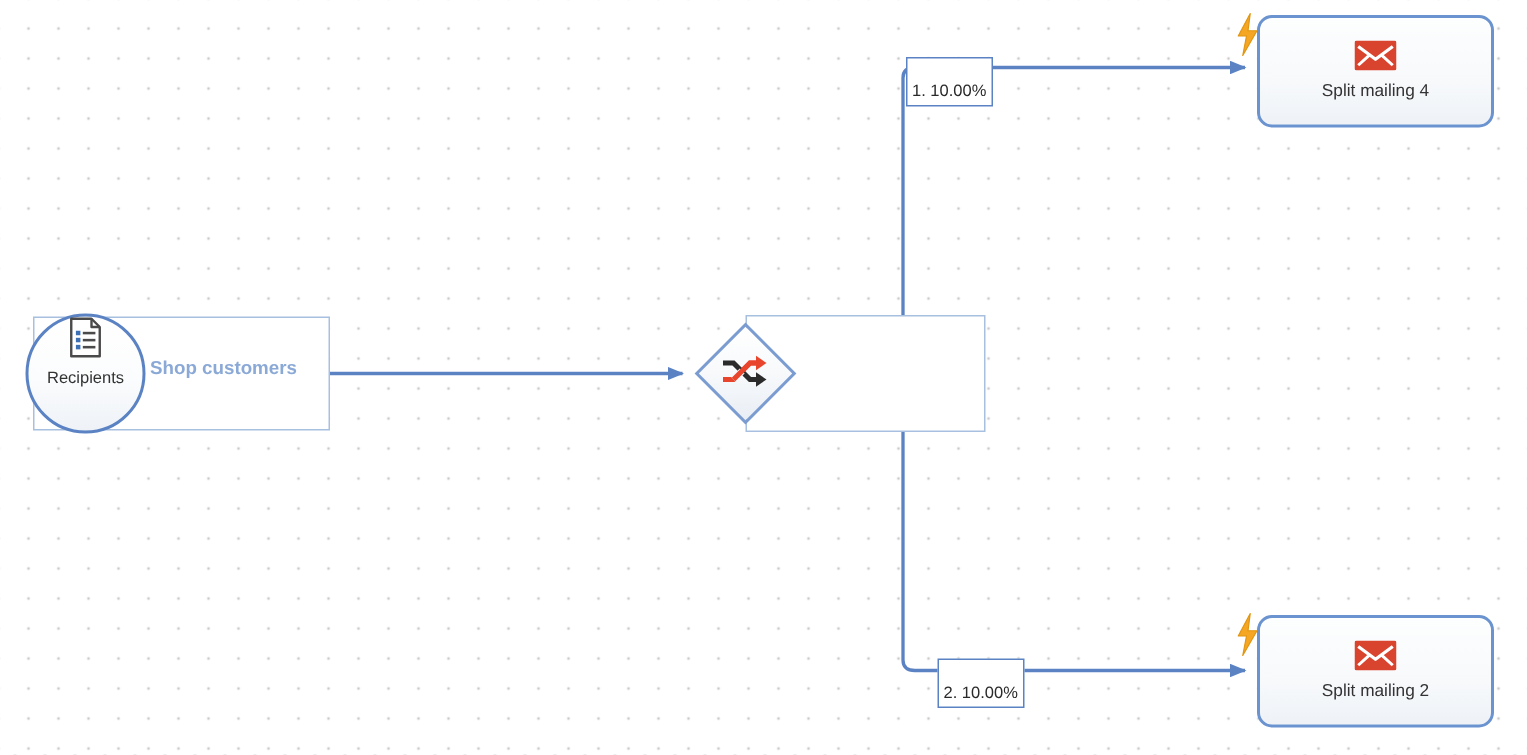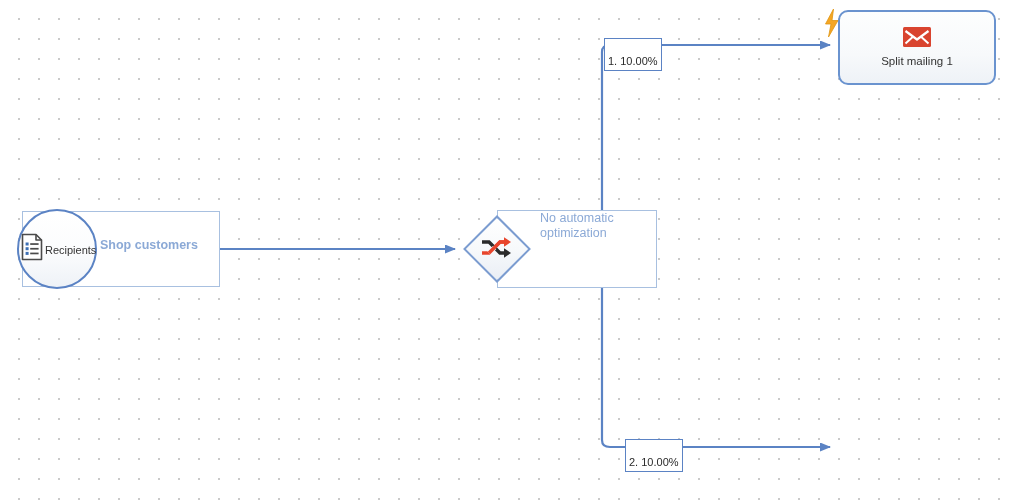--- a/index.html
+++ b/index.html
@@ -78,21 +78,21 @@
     position: absolute;
     left: 17px;
     top: 209px;
     width: 80px;
     height: 80px;
     border-radius: 50%;
     box-sizing: border-box;
     border: 2px solid #5b83c4;
     background: linear-gradient(to bottom, #ffffff 0%, #fbfcfd 55%, #eef2f7 100%);
     display: flex;
-    flex-direction: row;
+    flex-direction: column;
     align-items: center;
     justify-content: flex-start;
   }
   #recipients-node .node-label { margin-top: 2px; font-size: 11px; }
 
   
   #split-node {
     position: absolute;
     left: 464px;
     top: 216px;
@@ -229,21 +229,20 @@
         <rect x="11.2" y="10.2" width="8.4" height="1.7" fill="#4a4a4a"></rect>
         <rect x="11.2" y="14.9" width="8.4" height="1.7" fill="#4a4a4a"></rect>
         <rect x="11.2" y="19.6" width="8.4" height="1.7" fill="#4a4a4a"></rect>
       </svg>
     </span>
     <span class="node-label">Recipients</span>
   </div>
 
   <div id="split-activity"></div>
 
-  <div id="split-activity-title" class="activity-title">No automatic optimization</div>
 
   <div id="split-node">
     <div id="split-diamond"></div>
     <span id="split-icon">
       <svg width="33" height="30" viewBox="0 0 33 30">
 
         <path d="M2,19 L9,19 L20,8 L25.5,8" fill="none" stroke="#e8452c" stroke-width="3.4" stroke-linecap="butt"></path>
         <path d="M24,3.2 L31,8 L24,12.8 Z" fill="#e8452c"></path>
 
         <path d="M2,8 L9,8 L20,19 L25.5,19" fill="none" stroke="#2b2b2b" stroke-width="3.4" stroke-linecap="butt"></path>
@@ -265,17 +264,32 @@
         <path d="M11.5,1 L3.5,16 L9,16 L6.5,29 L16,12.5 L10,12.5 Z" fill="#f5a623" stroke="#e09612" stroke-width="0.8" stroke-linejoin="round"></path>
       </svg>
     </span>
     <span class="envelope-icon">
       <svg width="28" height="20" viewBox="0 0 28 20">
         <rect x="0" y="0" width="28" height="20" rx="1.5" fill="#d9442f"></rect>
         <path d="M2.5,4 L14,12.5 L25.5,4" fill="none" stroke="#ffffff" stroke-width="2.2" stroke-linejoin="round"></path>
         <path d="M2.5,16.5 L10.5,9.2 M25.5,16.5 L17.5,9.2" fill="none" stroke="#ffffff" stroke-width="2"></path>
       </svg>
     </span>
-    <span class="node-label">Split mailing 1</span>
-  </div>
-
+    <span class="node-label">Split mailing 4</span>
+  </div>
+
+  <div id="mailing-2" class="mailing-node">
+    <span class="bolt-badge">
+      <svg width="20" height="30" viewBox="0 0 20 30">
+        <path d="M11.5,1 L3.5,16 L9,16 L6.5,29 L16,12.5 L10,12.5 Z" fill="#f5a623" stroke="#e09612" stroke-width="0.8" stroke-linejoin="round"></path>
+      </svg>
+    </span>
+    <span class="envelope-icon">
+      <svg width="28" height="20" viewBox="0 0 28 20">
+        <rect x="0" y="0" width="28" height="20" rx="1.5" fill="#d9442f"></rect>
+        <path d="M2.5,4 L14,12.5 L25.5,4" fill="none" stroke="#ffffff" stroke-width="2.2" stroke-linejoin="round"></path>
+        <path d="M2.5,16.5 L10.5,9.2 M25.5,16.5 L17.5,9.2" fill="none" stroke="#ffffff" stroke-width="2"></path>
+      </svg>
+    </span>
+    <span class="node-label">Split mailing 2</span>
+  </div>
 
 </div>
 
 </body></html>

